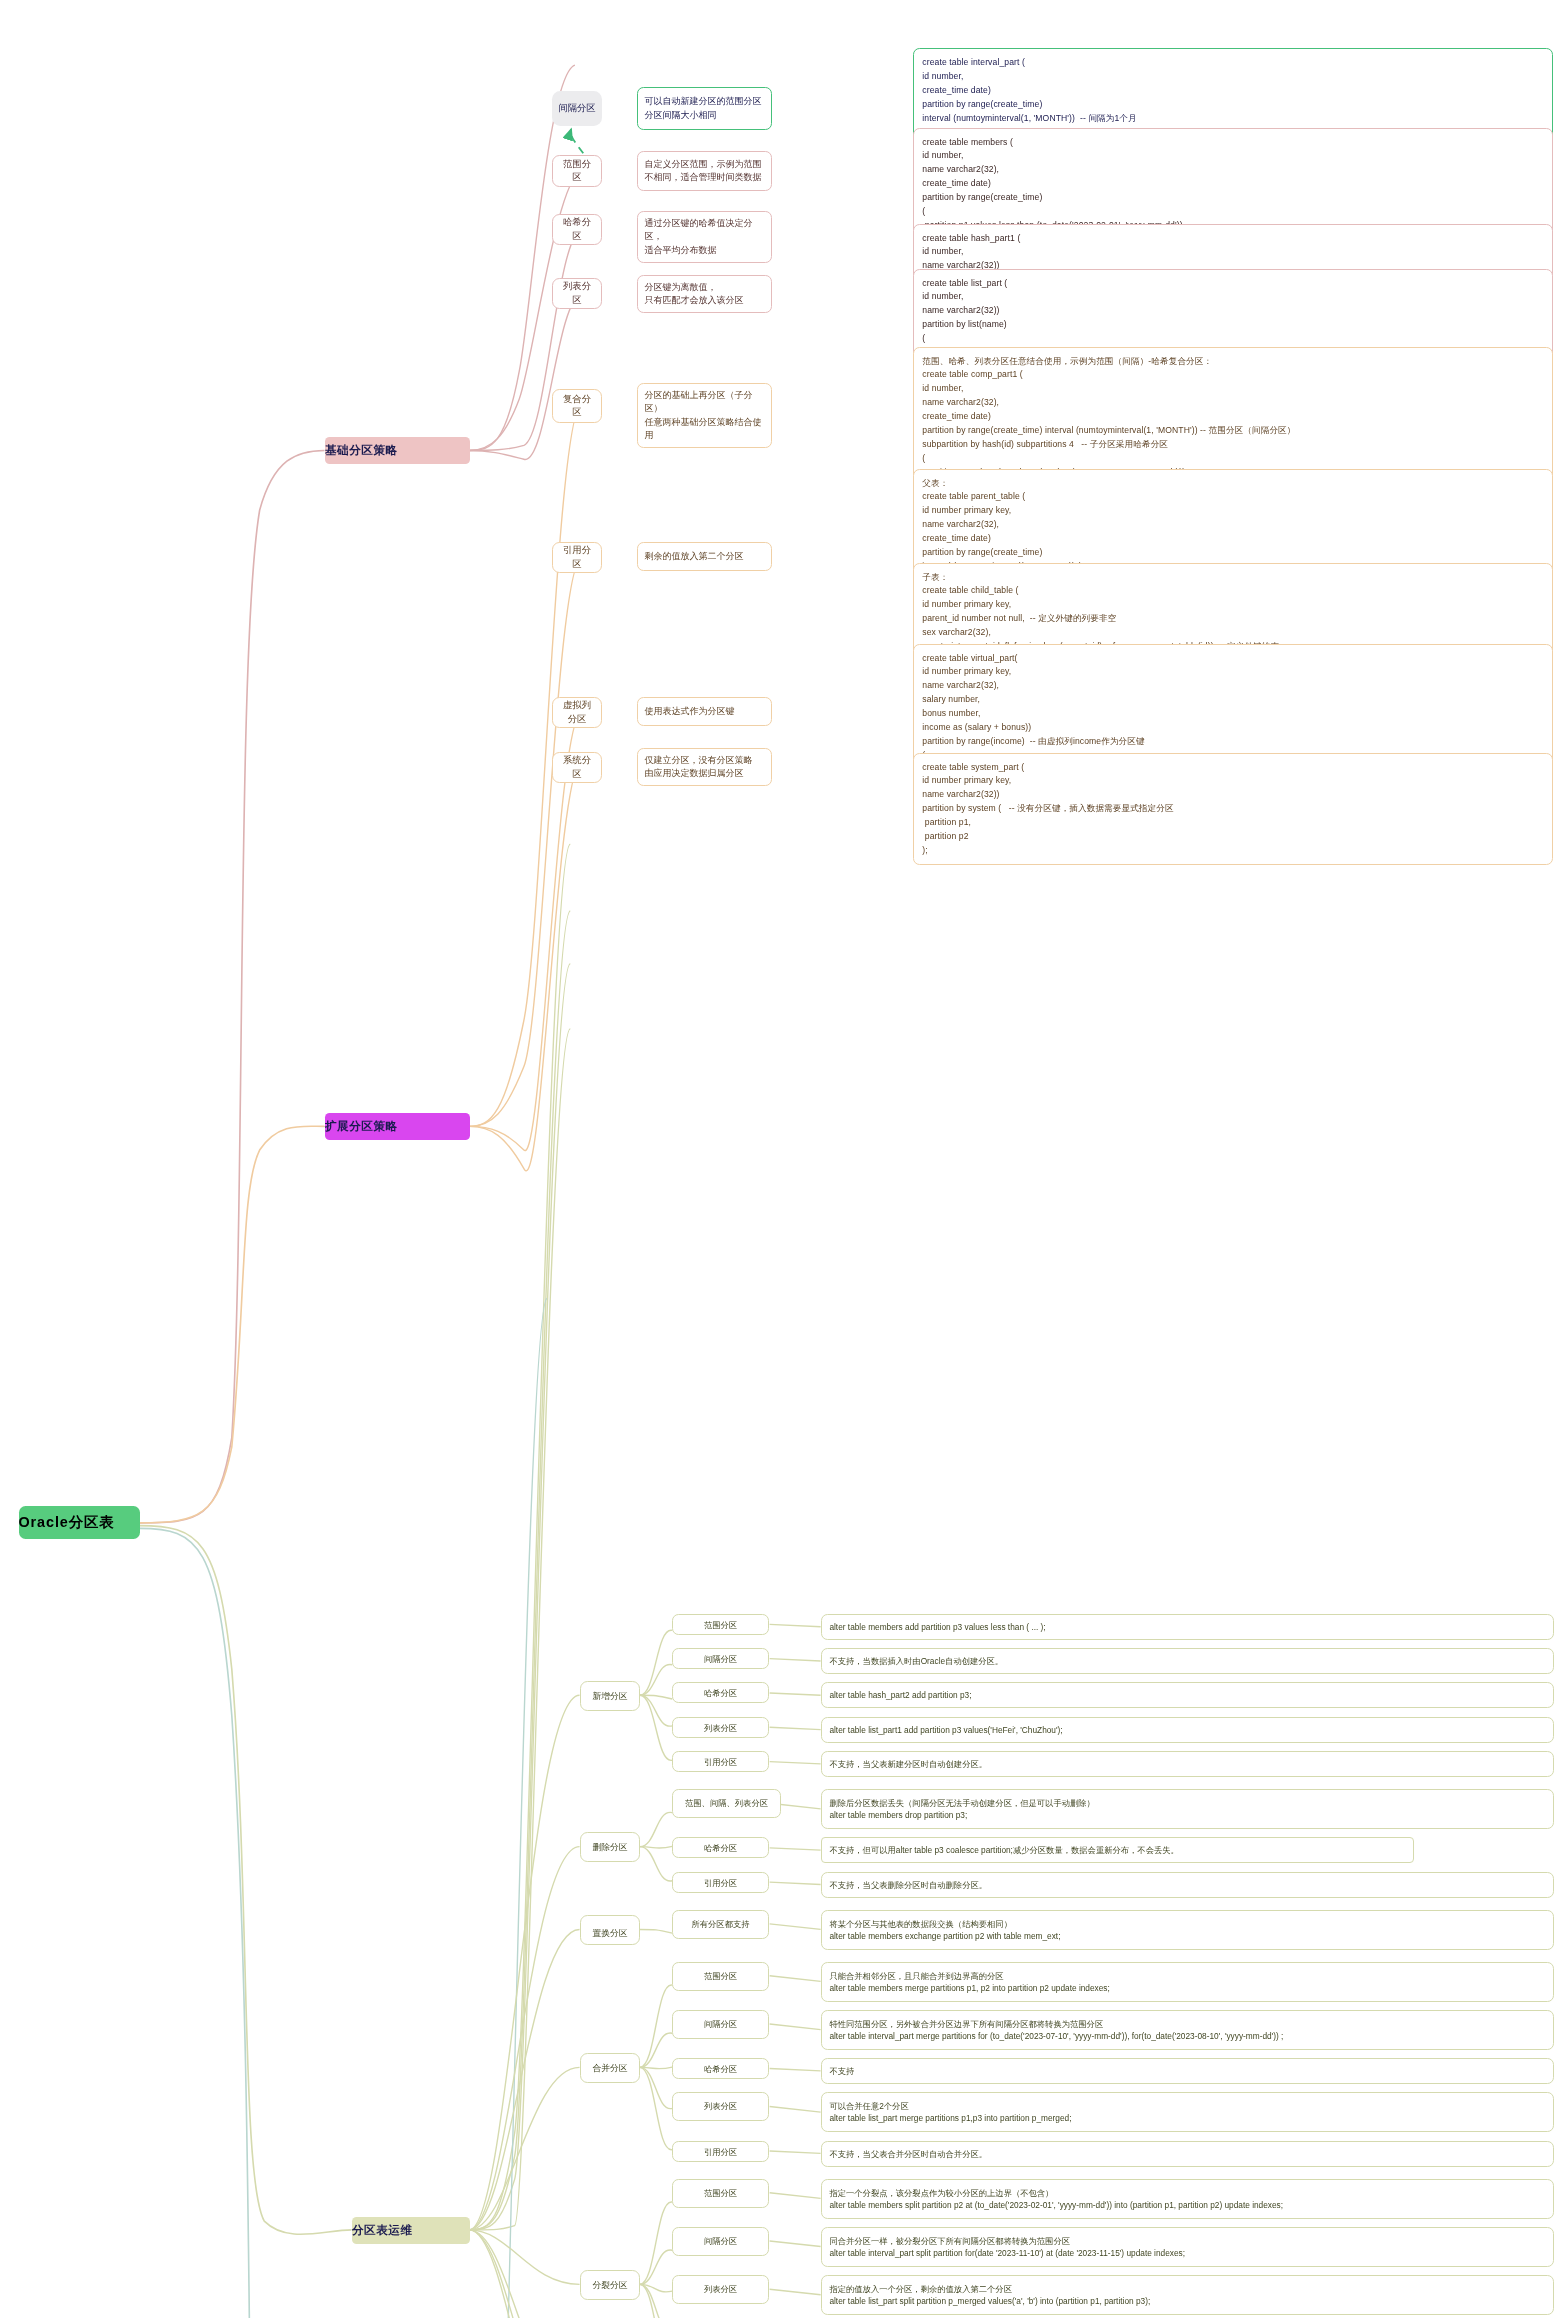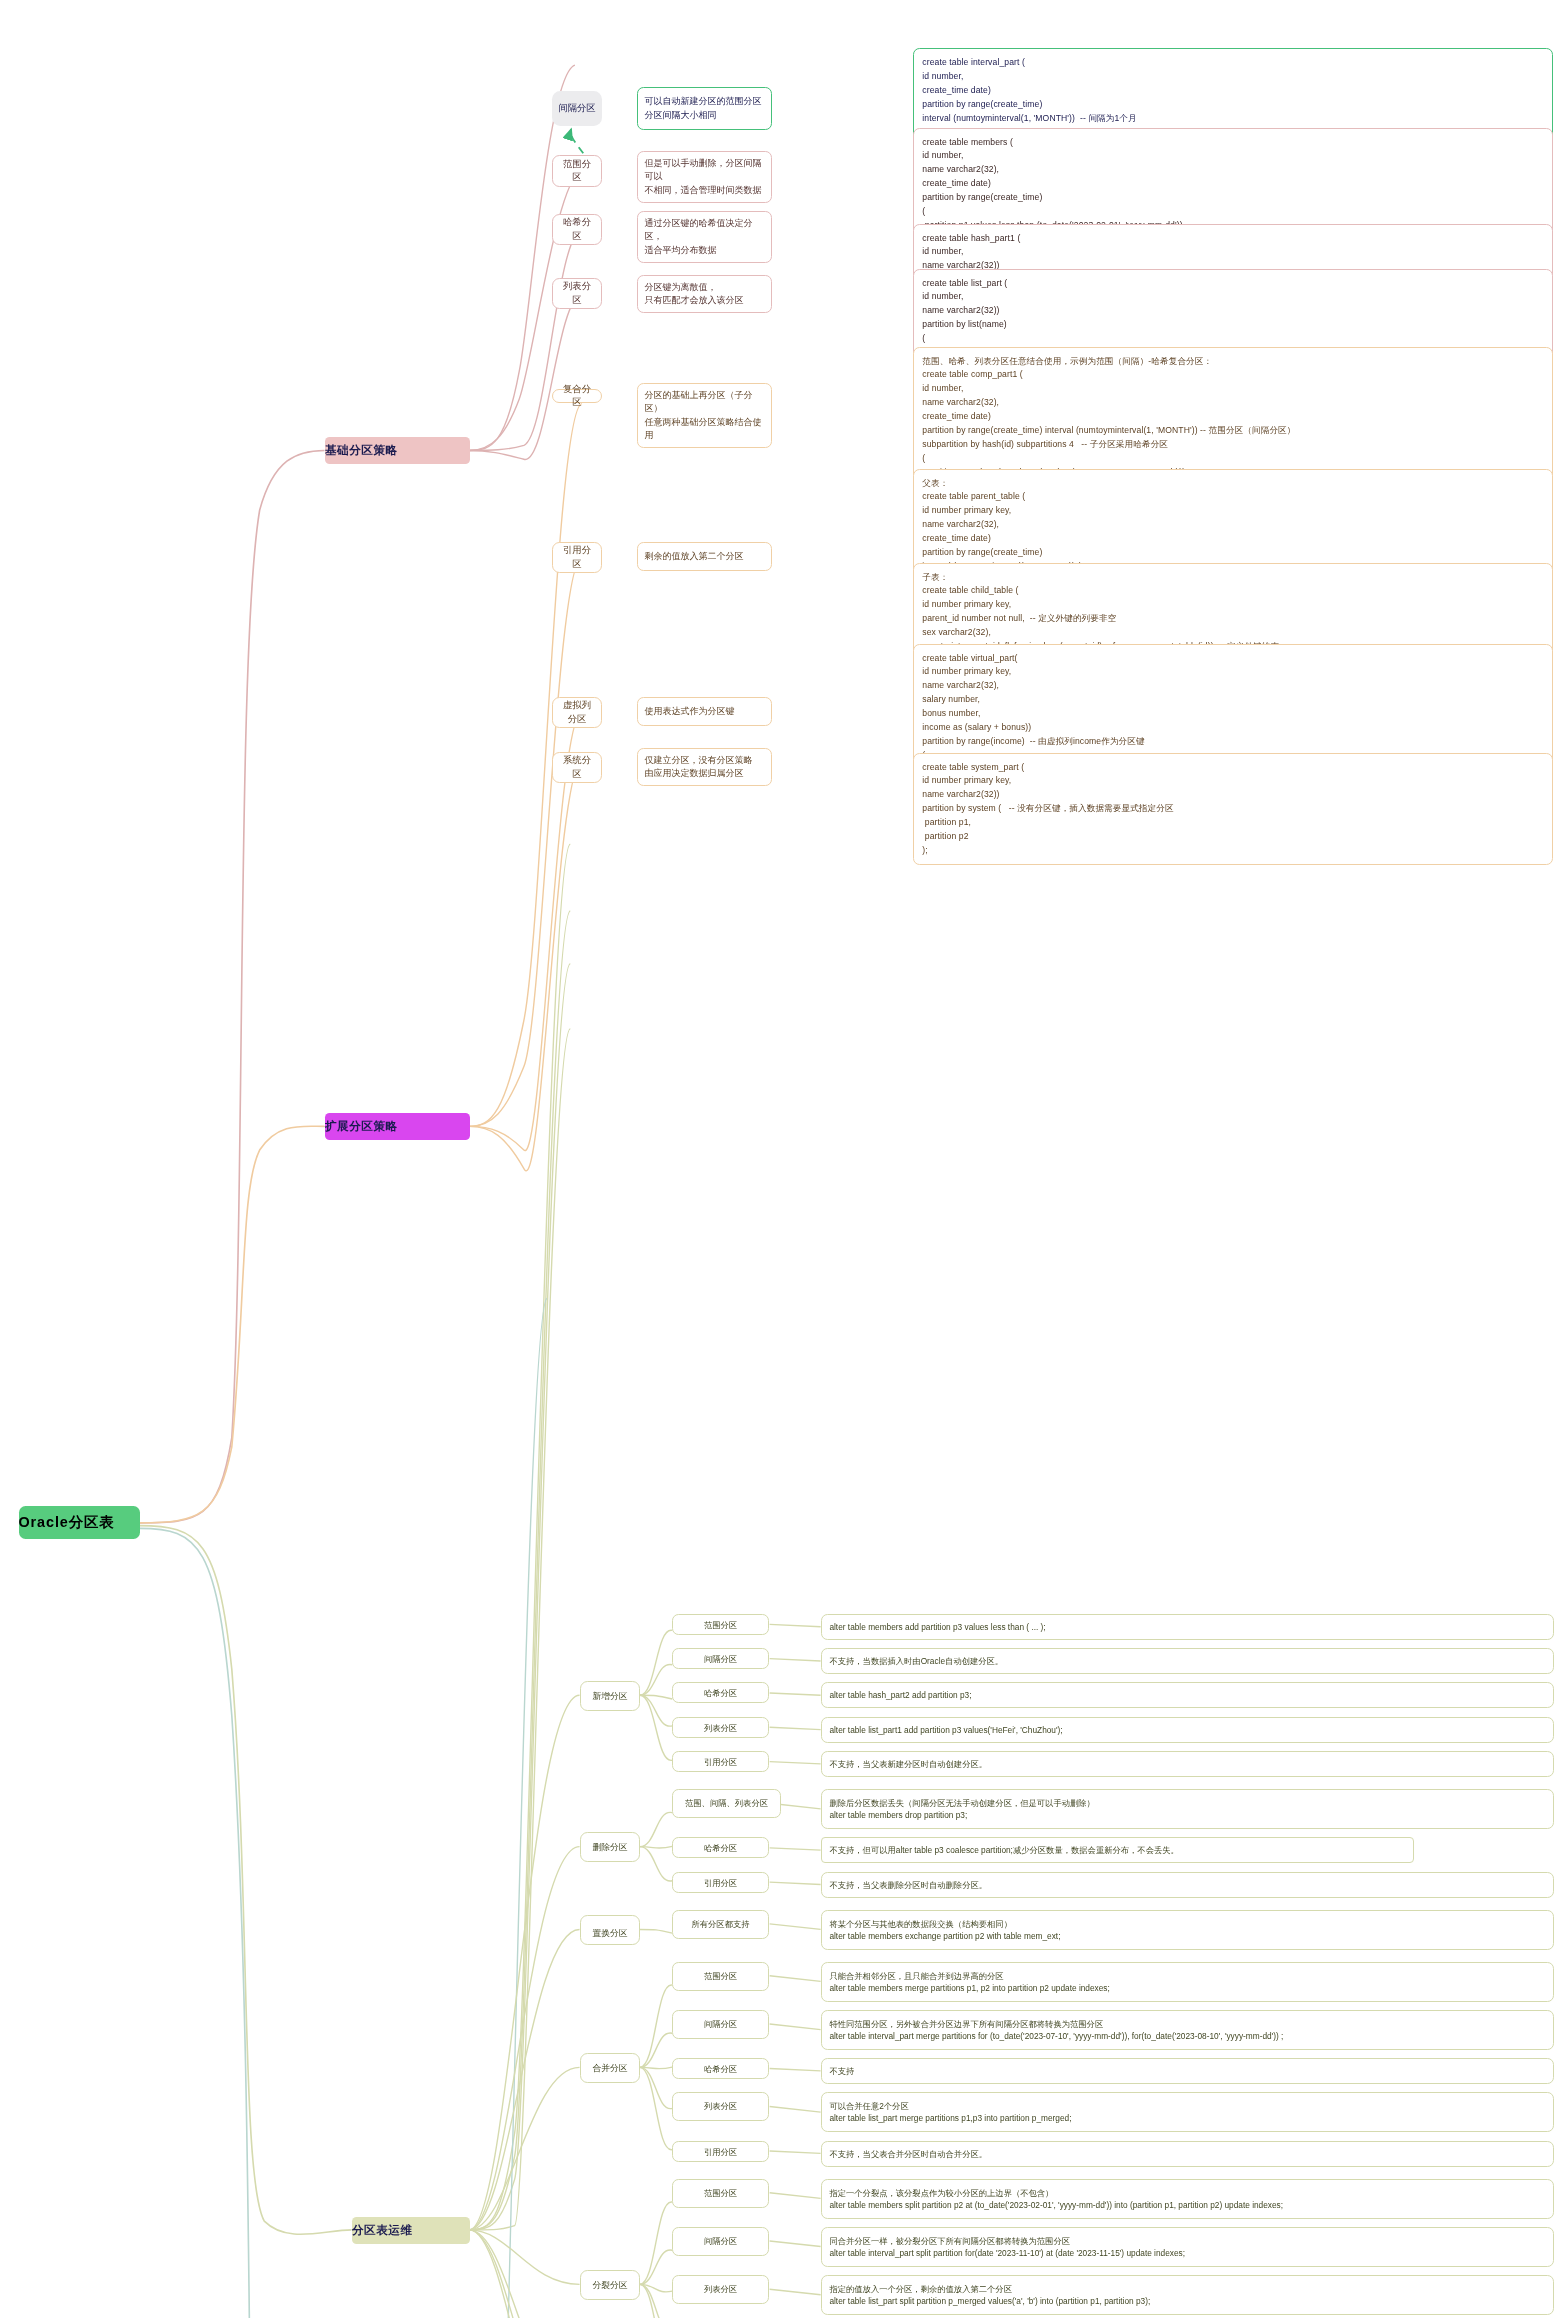--- a/index.html
+++ b/index.html
@@ -175,21 +175,21 @@
 interval (numtoyminterval(1, 'MONTH'))  -- 间隔为1个月
 (
  partition p1 values less than (to_date('2023-01-01', 'yyyy-mm-dd'))  -- 初始分区
 );</span>
   </div>
 
   <div class="node t c-pink" style="left:552px;top:155px;width:50px;height:32px;justify-content:center;font-size:9.3px;border-radius:7.4px;">
     <span class="txt" style="text-align:center;">范围分区</span>
   </div>
   <div class="node t c-pink lbl" style="left:637px;top:151px;width:135px;min-height:40px;">
-    <span class="txt">但是可以手动删除，分区间隔可以
+    <span class="txt">自定义分区范围，示例为范围
 不相同，适合管理时间类数据</span>
   </div>
   <div class="node t c-pink2 code" style="left:913px;top:128px;width:640px;min-height:87px;align-items:flex-start;padding:6.5px 8.3px;">
     <span class="txt">create table members (
 id number,
 name varchar2(32),
 create_time date)
 partition by range(create_time)
 (
  partition p1 values less than (to_date('2023-02-01', 'yyyy-mm-dd')),
@@ -223,21 +223,21 @@
     <span class="txt">create table list_part (
 id number,
 name varchar2(32))
 partition by list(name)
 (
 partition p1 values ('a', 'b'),
 partition p2 values('c', 'd')
 ) ;</span>
   </div>
 
-  <div class="node t c-orange" style="left:552px;top:389px;width:50px;height:14px;justify-content:center;font-size:9.3px;border-radius:7.4px;">
+  <div class="node t c-orange" style="left:552px;top:389px;width:50px;height:34px;justify-content:center;font-size:9.3px;border-radius:7.4px;">
     <span class="txt" style="text-align:center;">复合分区</span>
   </div>
   <div class="node t c-orange lbl" style="left:637px;top:383px;width:135px;min-height:41px;">
     <span class="txt">分区的基础上再分区（子分区）
 任意两种基础分区策略结合使用</span>
   </div>
   <div class="node t c-orange code" style="left:913px;top:347px;width:640px;min-height:117px;align-items:flex-start;padding:6.5px 8.3px;">
     <span class="txt">范围、哈希、列表分区任意结合使用，示例为范围（间隔）-哈希复合分区：
 create table comp_part1 (
 id number,

